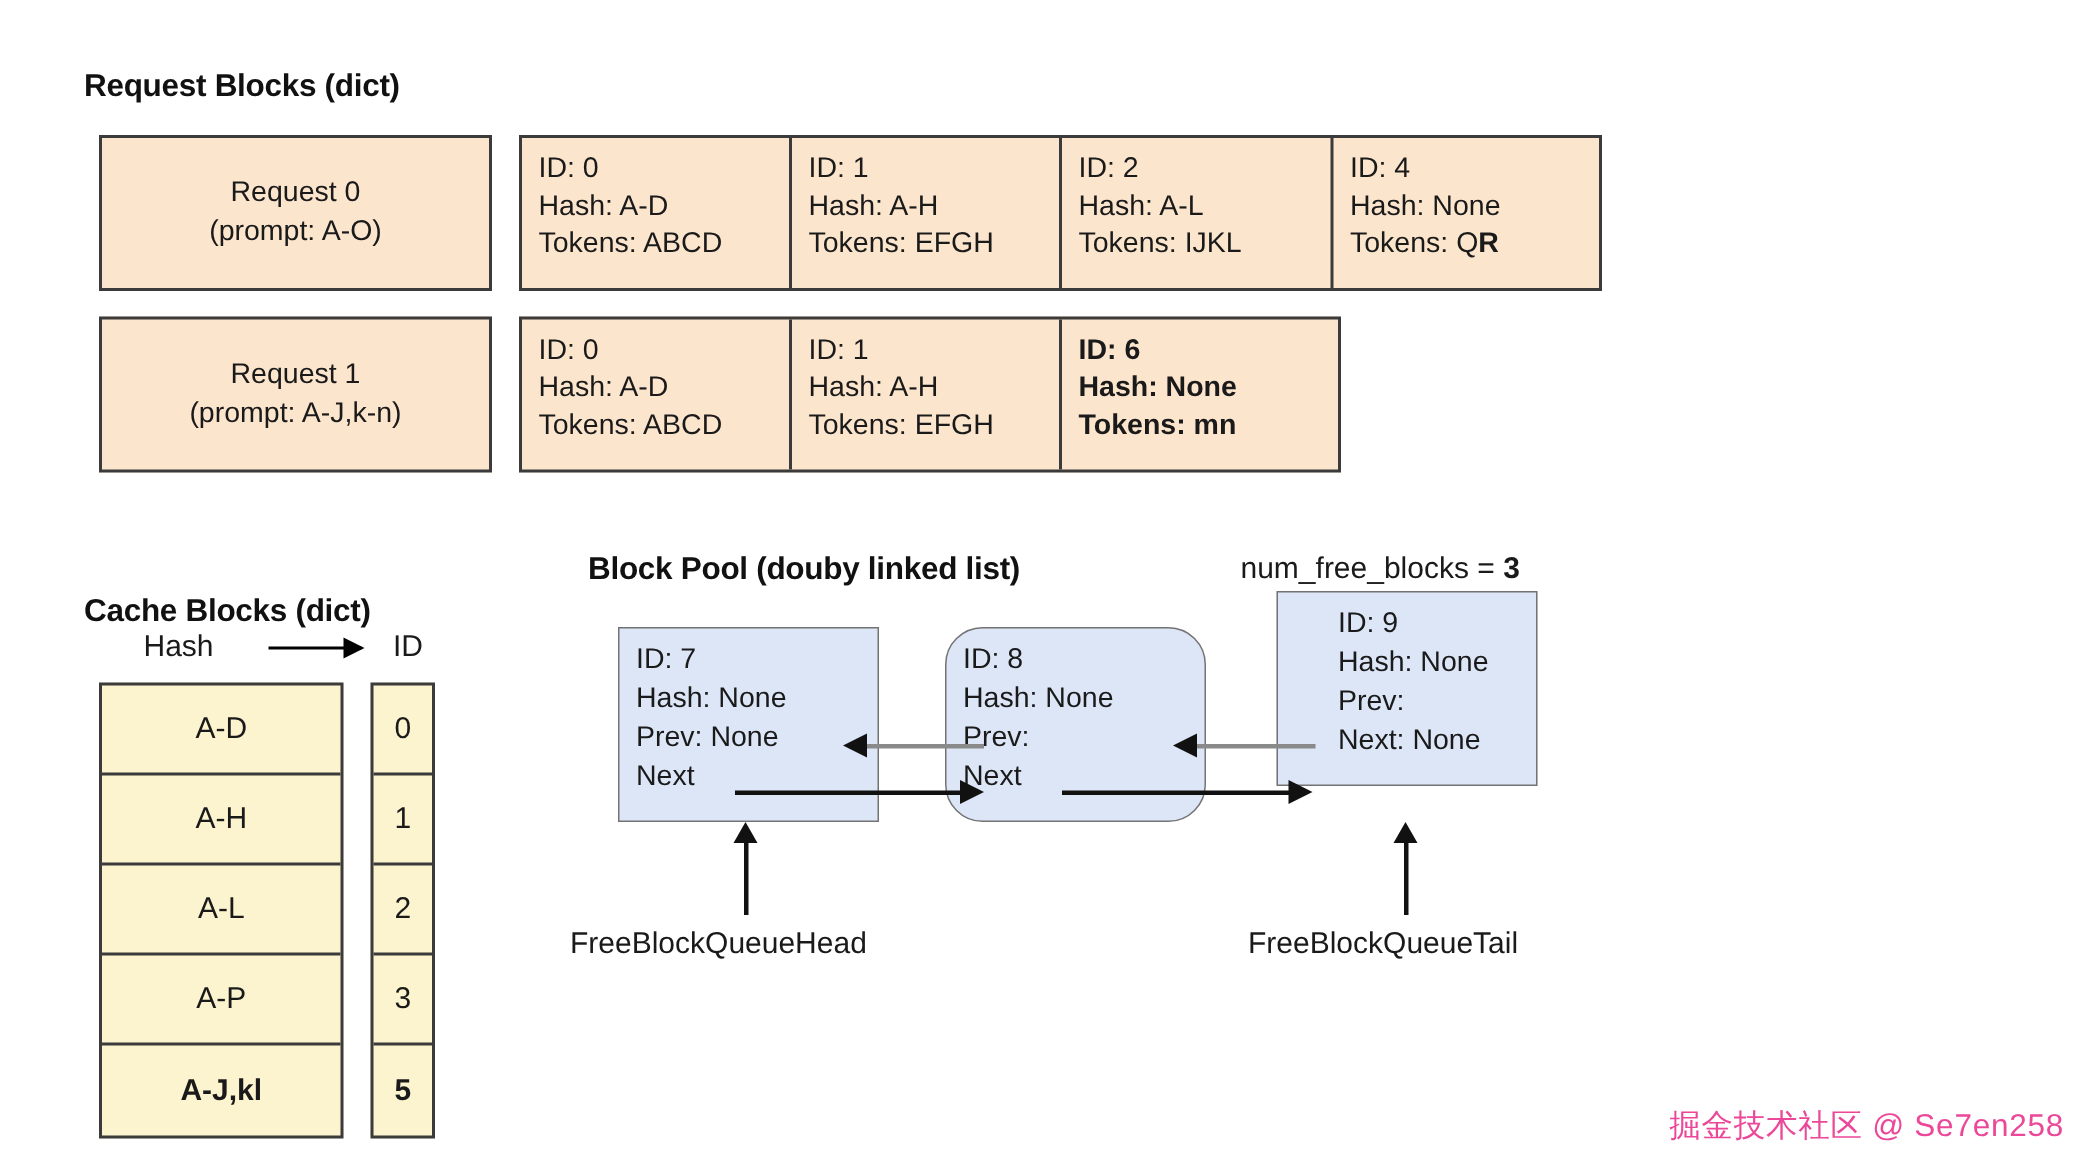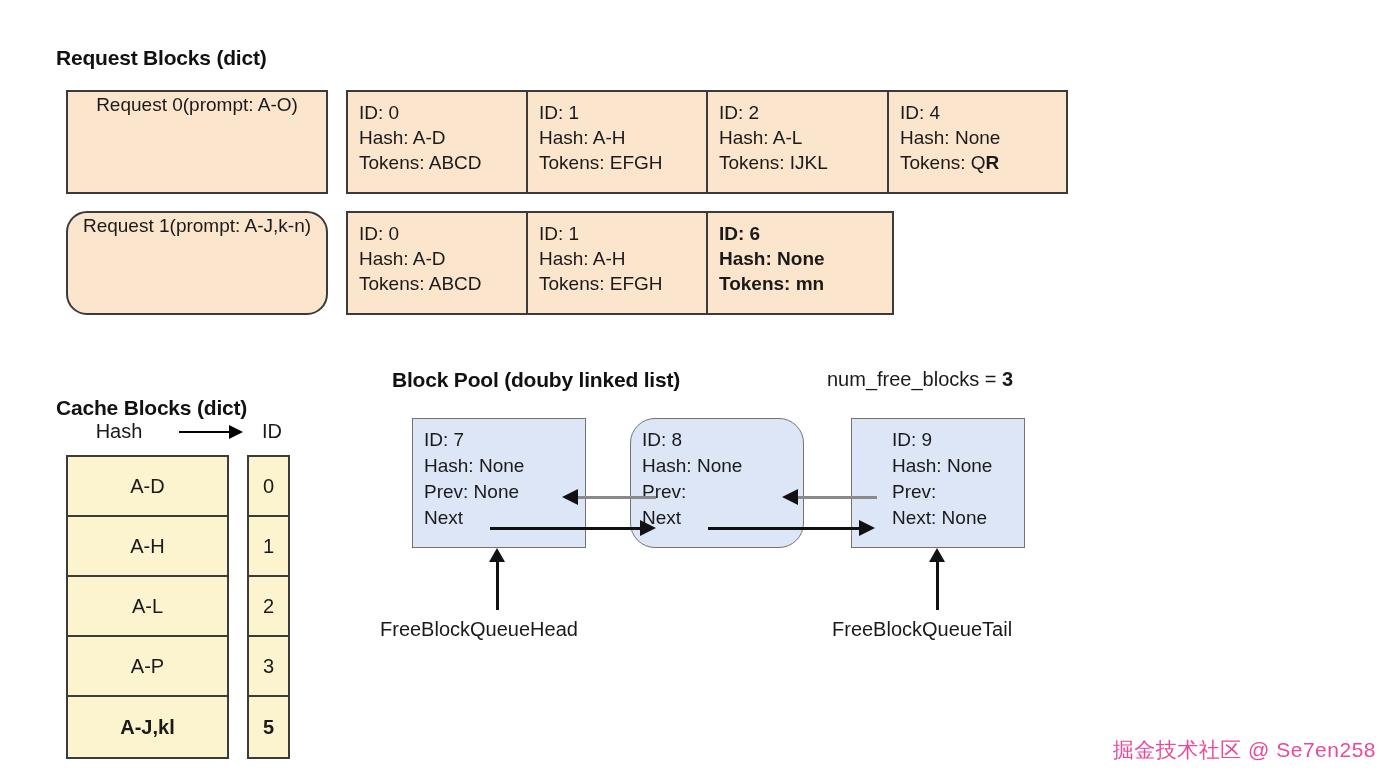--- a/index.html
+++ b/index.html
@@ -25,21 +25,22 @@
     white-space: nowrap;
   }
 
   
   #request-blocks-title { left: 56px; top: 46px; }
 
   .req-label-box {
     background: #fce5cd;
     border: 2px solid #3b3b3b;
     display: flex;
-    flex-direction: row;
+    flex-direction: column;
+    align-items: center;
     justify-content: center;
     font-size: 19px;
     line-height: 26px;
     color: #1a1a1a;
     box-sizing: border-box;
   }
 
   .req-blocks-strip {
     position: absolute;
     display: flex;
@@ -153,21 +154,21 @@
     box-sizing: border-box;
     padding: 8px 0 8px 11px;
     font-size: 19px;
     line-height: 26px;
     white-space: nowrap;
     width: 174px;
     height: 130px;
   }
   #pool-block-7 { left: 412px; top: 418px; }
   #pool-block-8 { left: 630px; top: 418px; border-radius: 25px; }
-  #pool-block-9 { left: 851px; top: 418px; padding-left: 40px; }
+  #pool-block-9 { left: 851px; top: 394px; padding-left: 40px; }
 
   
   .conn-prev {
     position: absolute;
     height: 3px;
     background: #8a8a8a;
   }
   .conn-prev::after {
     content: "";
     position: absolute;
@@ -260,21 +261,21 @@
     <div>Hash: A-L</div>
     <div><span>Tokens: IJKL</span><span class="hl"></span></div>
   </div>
   <div class="req-block" style="width:177px;">
     <div>ID: 4</div>
     <div>Hash: None</div>
     <div><span>Tokens: Q</span><span class="hl">R</span></div>
   </div>
 </div>
 
-<div class="req-label-box" style="position:absolute; left:66px; top:211px; width:262px; height:104px;border-radius:21px;">
+<div class="req-label-box" style="position:absolute; left:66px; top:211px; width:262px; height:104px;">
   <span>Request 1</span>
   <span>(prompt: A-J,k-n)</span>
 </div>
 
 <div class="req-blocks-strip" id="req1-strip" style="left:346px; top:211px; height:104px;">
   <div class="req-block" style="width:180px;">
     <div>ID: 0</div>
     <div>Hash: A-D</div>
     <div>Tokens: ABCD</div>
   </div>

